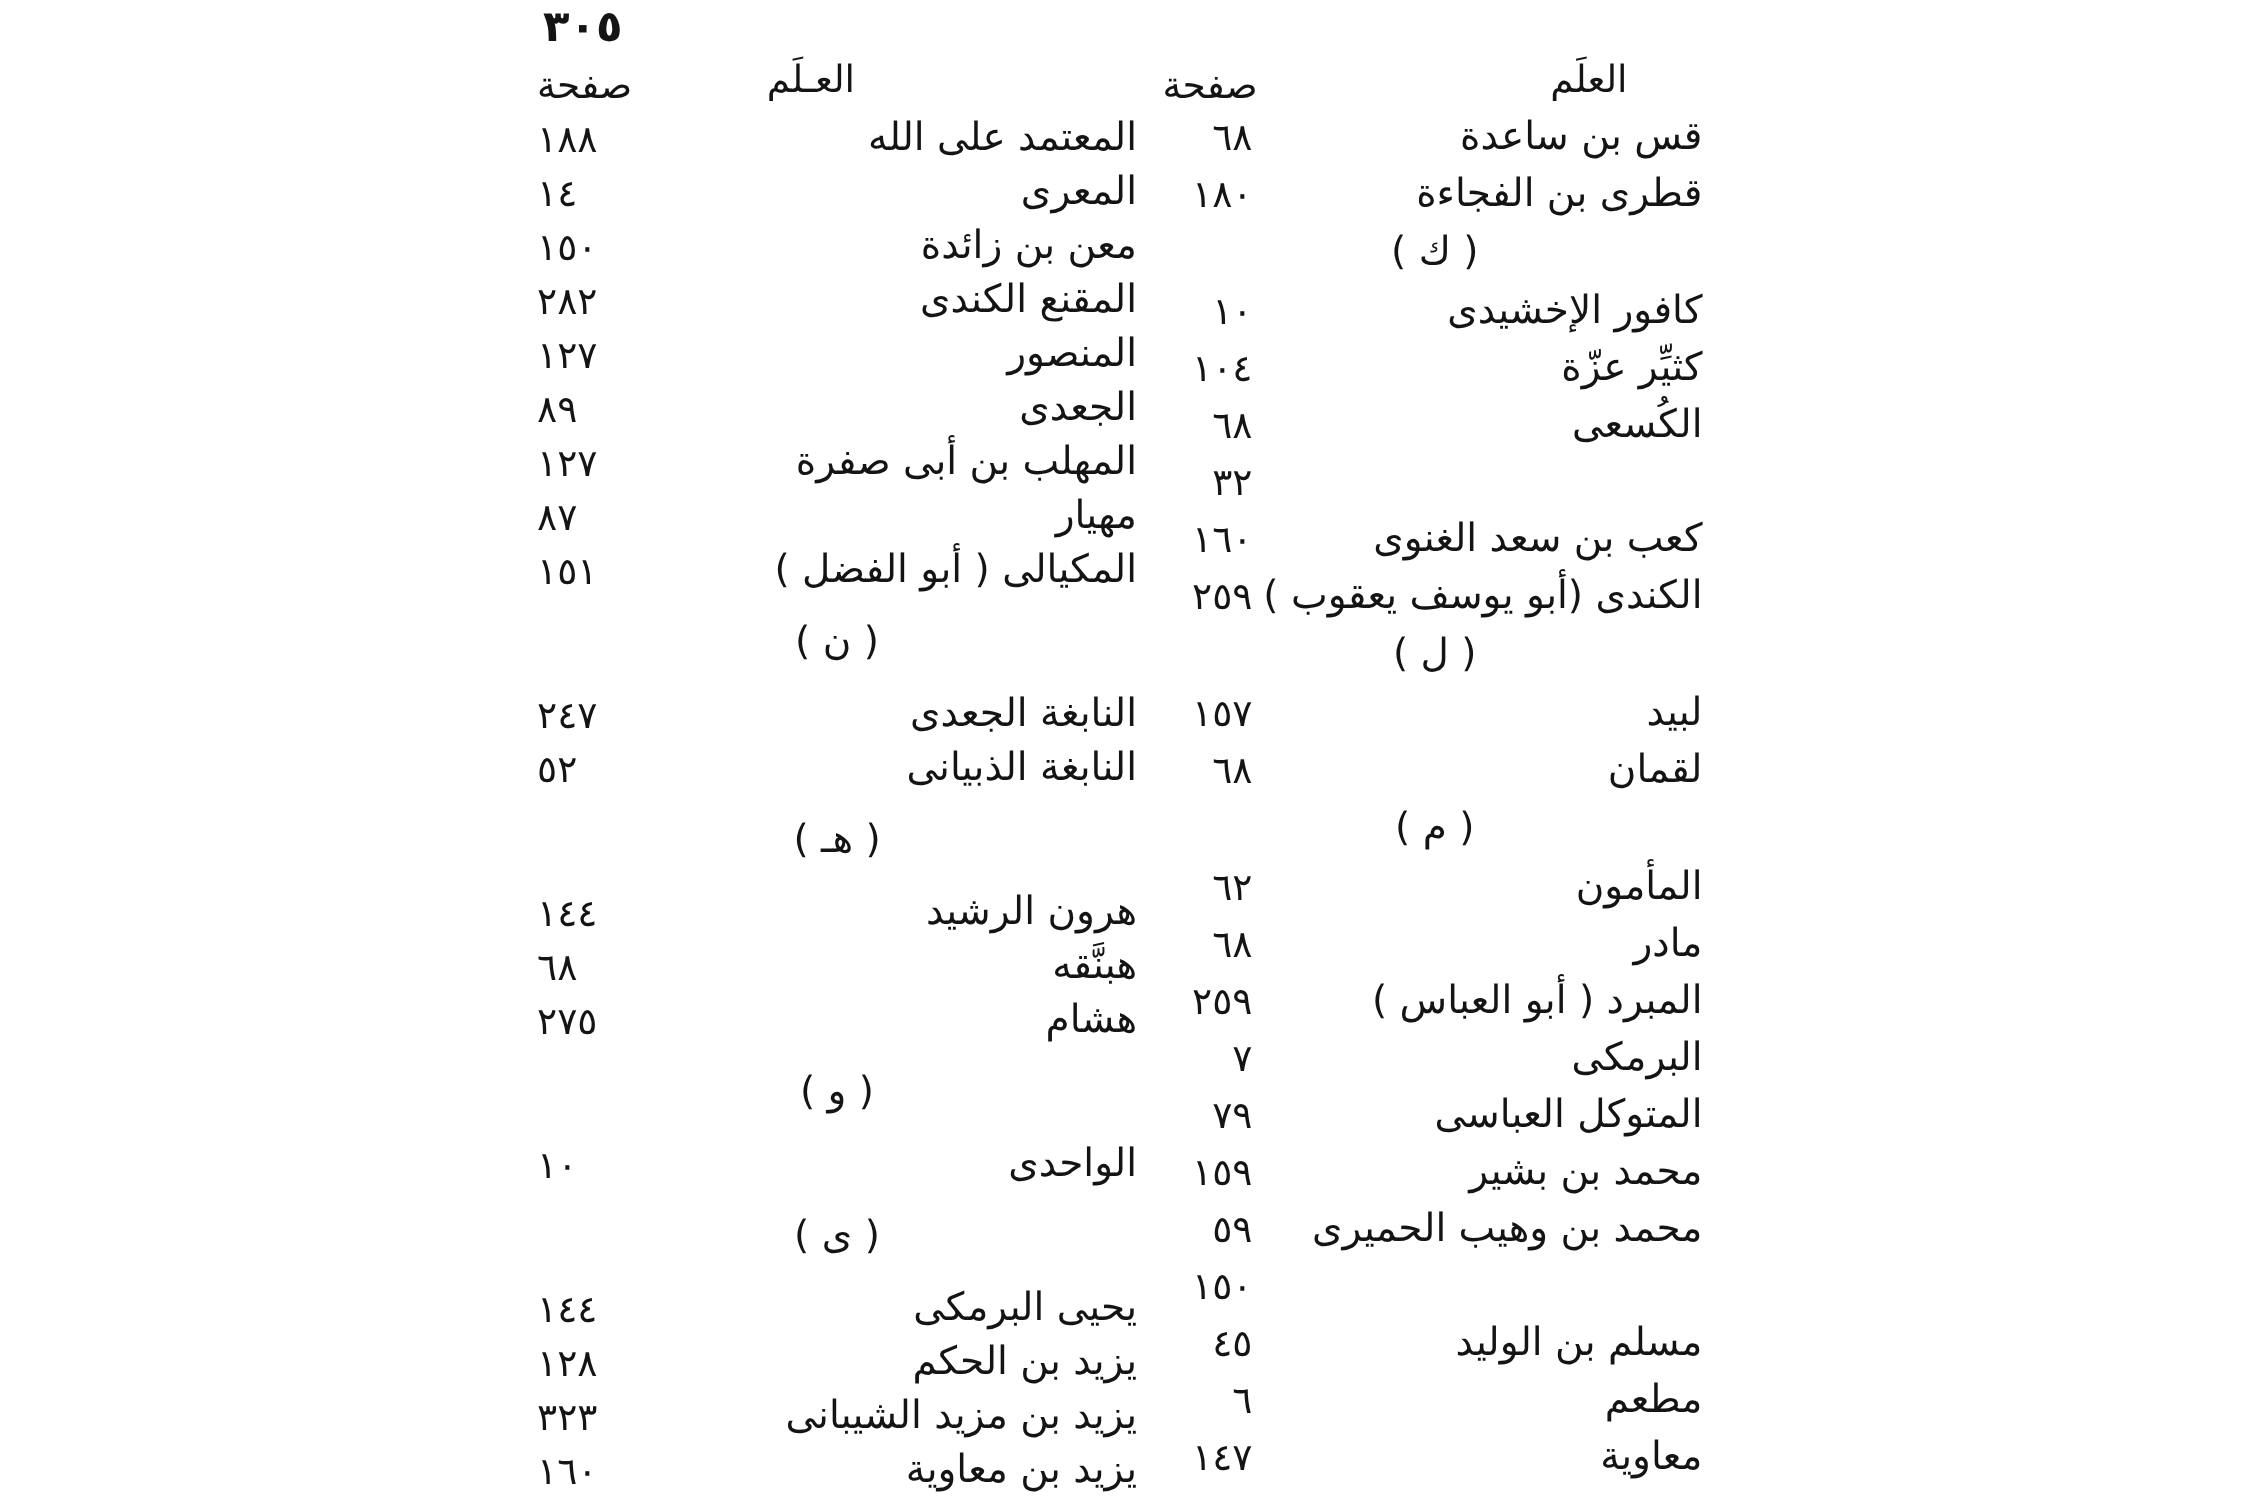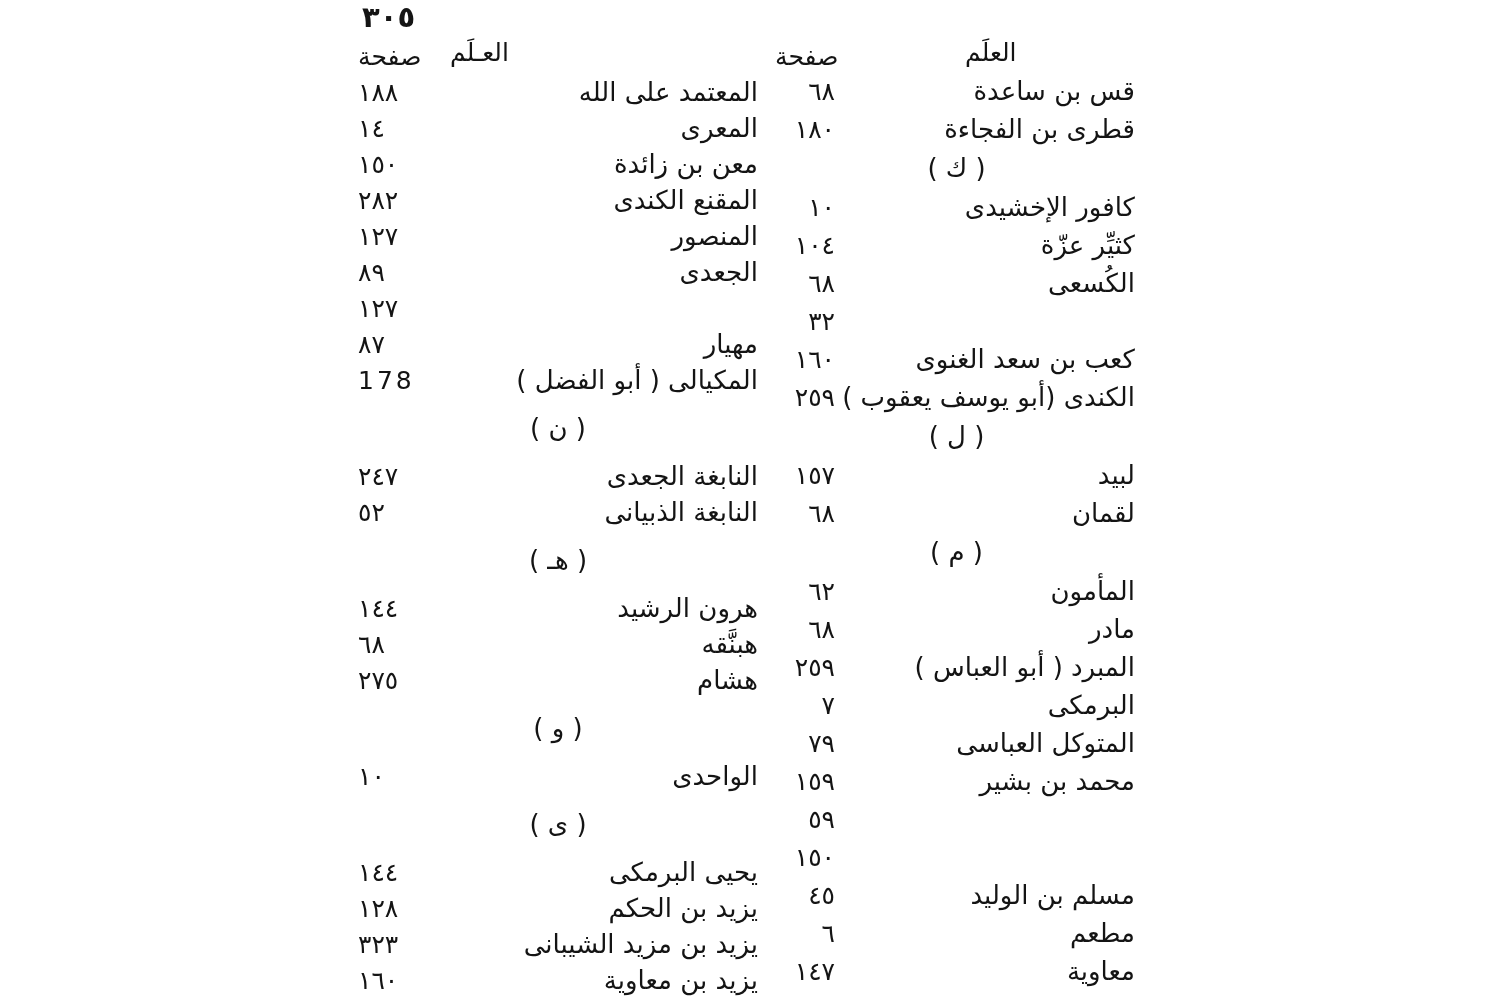--- a/index.html
+++ b/index.html
@@ -16,21 +16,21 @@
   .page-number {
     position: absolute;
     left: 362px;
     top: 0px;
     font-size: 29px;
     font-weight: bold;
     letter-spacing: 3px;
     direction: rtl;
   }
   .col-header-page { position: absolute; top: 42px; font-size: 25px; }
-  .col-header-name { position: absolute; top: 38px; font-size: 25px; text-align: left; width: 120px; }
+  .col-header-name { position: absolute; top: 38px; font-size: 25px; text-align: right; width: 120px; }
   .hp-left  { left: 358px; }
   .hn-left  { left: 450px; }
   .hp-right { left: 775px; }
   .hn-right { left: 965px; }
 
   .index-col { position: absolute; display: flex; flex-direction: column; }
   .col-left  { left: 358px; top: 74px;  width: 400px; }
   .col-right { left: 778px; top: 72px;  width: 357px; }
 
   .row {
@@ -150,20 +150,21 @@
       </div>
       <div class="row entry">
         <span class="entry-name">المتوكل العباسى</span>
         <span class="entry-page">٧٩</span>
       </div>
       <div class="row entry">
         <span class="entry-name">محمد بن بشير</span>
         <span class="entry-page">١٥٩</span>
       </div>
       <div class="row entry">
+        <span class="entry-name">محمد بن وهيب الحميرى</span>
         <span class="entry-page">٥٩</span>
       </div>
       <div class="row entry">
         <span class="entry-page">١٥٠</span>
       </div>
       <div class="row entry">
         <span class="entry-name">مسلم بن الوليد</span>
         <span class="entry-page">٤٥</span>
       </div>
       <div class="row entry">
@@ -195,29 +196,30 @@
       </div>
       <div class="row entry">
         <span class="entry-name">المنصور</span>
         <span class="entry-page">١٢٧</span>
       </div>
       <div class="row entry">
         <span class="entry-name">الجعدى</span>
         <span class="entry-page">٨٩</span>
       </div>
       <div class="row entry">
+        <span class="entry-name">المهلب بن أبى صفرة</span>
         <span class="entry-page">١٢٧</span>
       </div>
       <div class="row entry">
         <span class="entry-name">مهيار</span>
         <span class="entry-page">٨٧</span>
       </div>
       <div class="row entry">
         <span class="entry-name">المكيالى ( أبو الفضل )</span>
-        <span class="entry-page">178</span>
+        <span class="entry-page">١٥١</span>
       </div>
       <div class="row section">
         <span class="section-letter">( ن )</span>
       </div>
       <div class="row entry">
         <span class="entry-name">النابغة الجعدى</span>
         <span class="entry-page">٢٤٧</span>
       </div>
       <div class="row entry">
         <span class="entry-name">النابغة الذبيانى</span>

